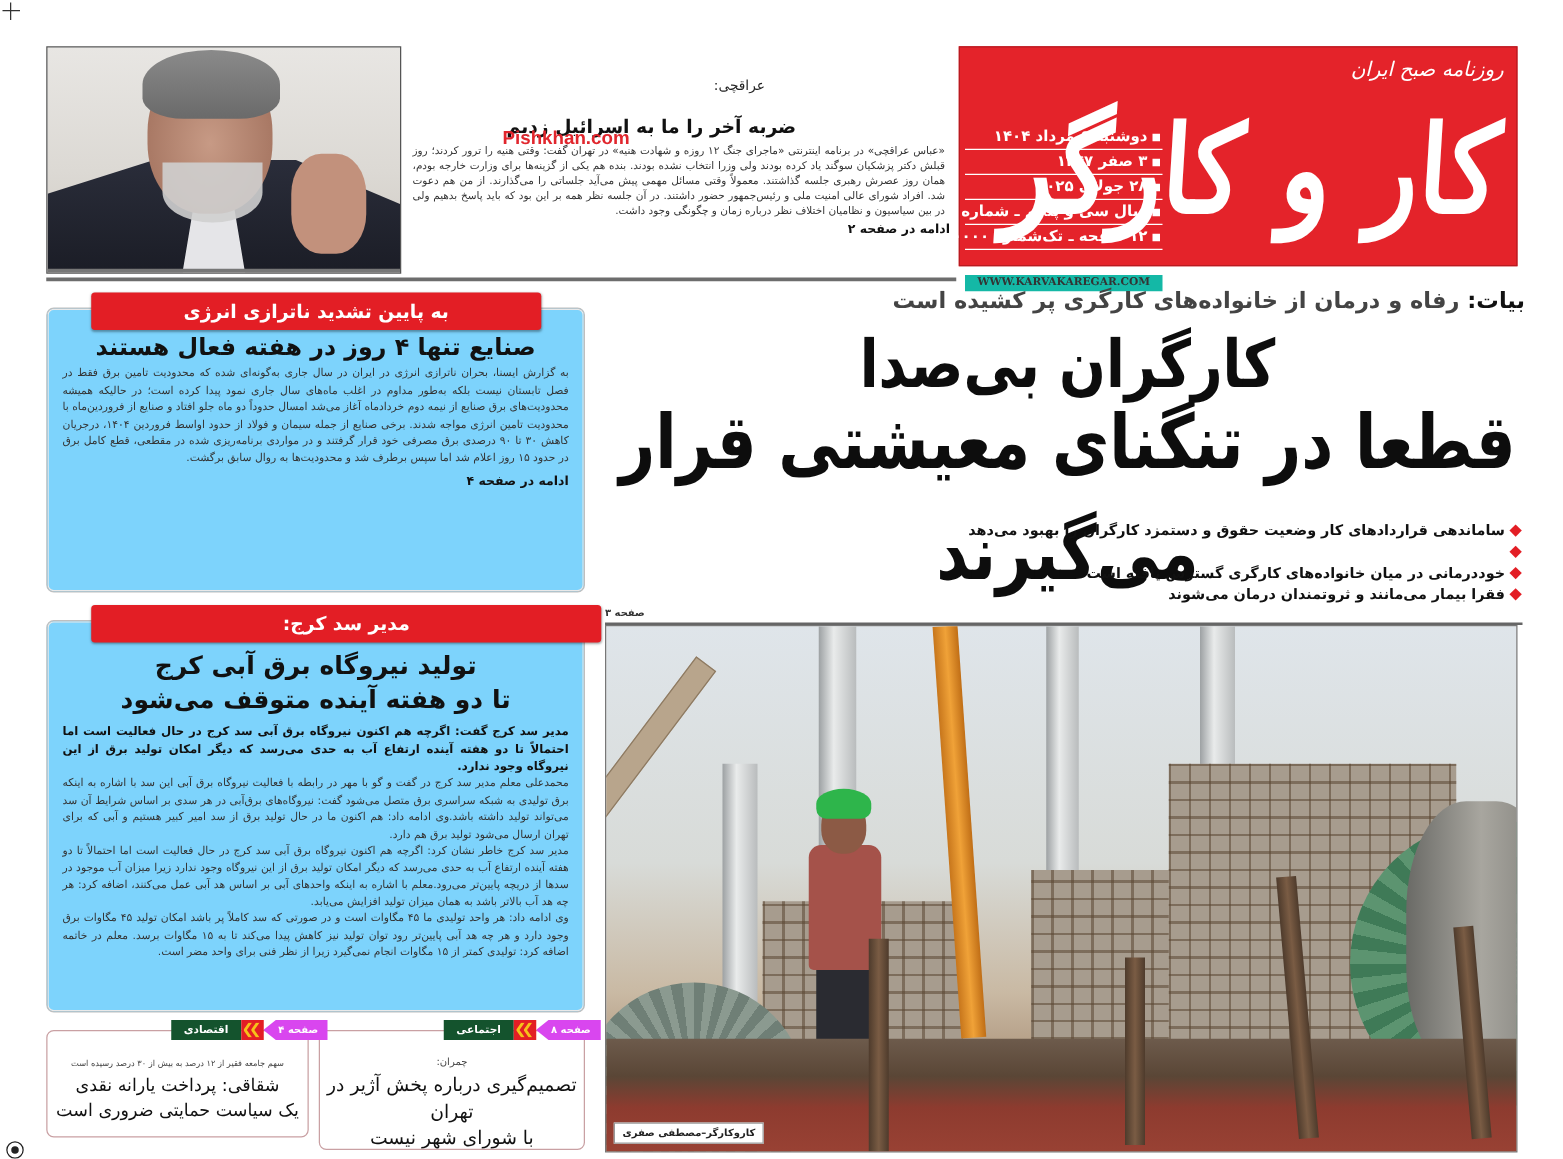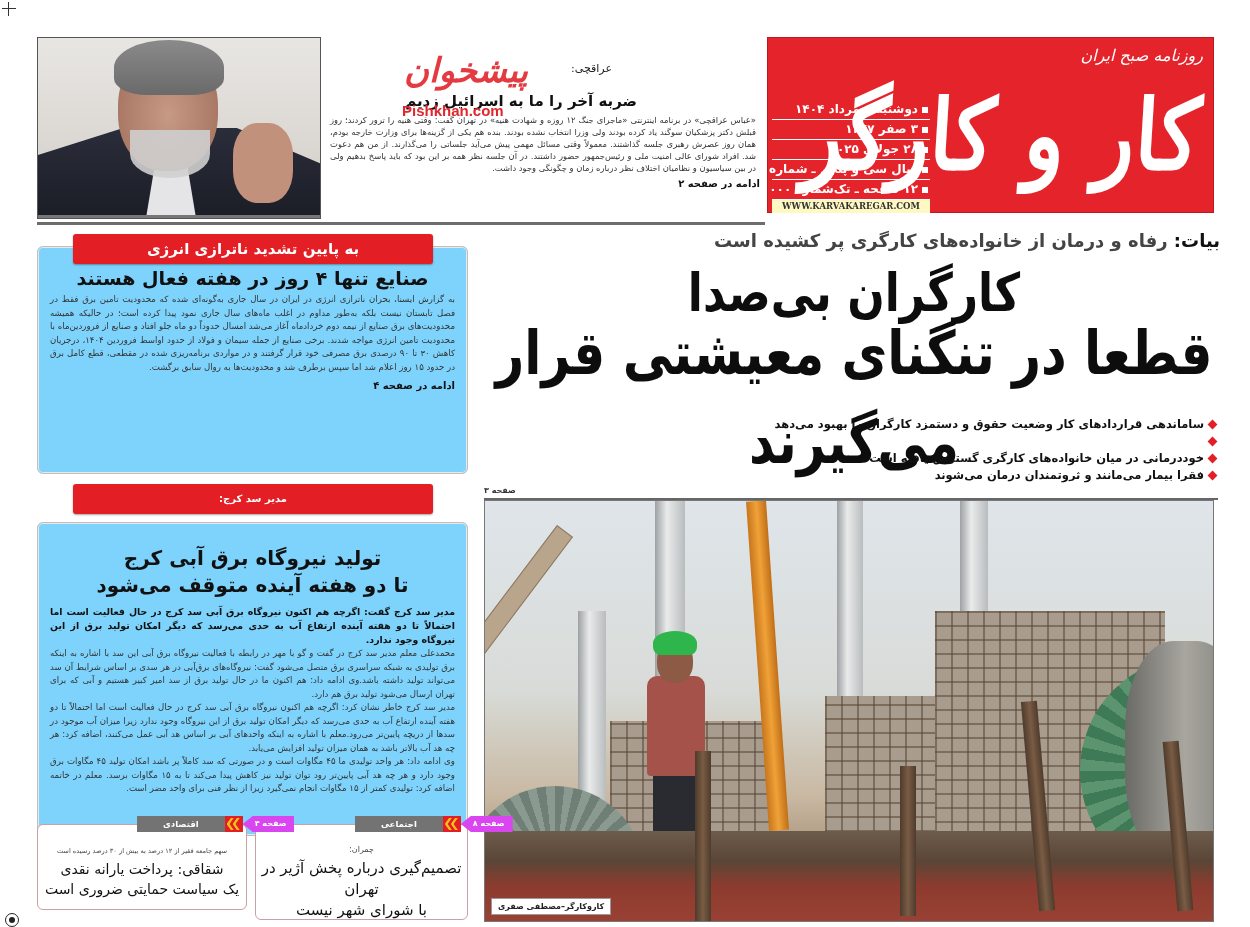--- a/index.html
+++ b/index.html
@@ -13,21 +13,21 @@
   .reg-mark::before { content: ""; position: absolute; left: 3px; top: 3px; width: 6px; height: 6px; background: #222; border-radius: 50%; }
 
   
   .masthead { position: absolute; left: 767px; top: 37px; width: 447px; height: 176px; background: #e4232a; border: 1px solid #b81a20; }
   .masthead .tagline { position: absolute; right: 10px; top: 8px; color: #fff; font-family: "DejaVu Serif", serif; font-style: italic; font-size: 16px; }
   .masthead .logo { position: absolute; right: 12px; top: 28px; color: #fff; font-family: "DejaVu Serif", serif; font-weight: bold; font-size: 84px; line-height: 140px; letter-spacing: -2px; transform: scaleY(1.15) skewX(-4deg); transform-origin: right center; }
   .masthead .info { position: absolute; left: 4px; top: 62px; width: 158px; }
   .masthead .info-row { color: #fff; font-weight: bold; font-size: 12px; line-height: 19px; padding-right: 2px; border-bottom: 1px solid #fff; white-space: nowrap; direction: rtl; text-align: right; }
   .masthead .info-row:last-of-type { border-bottom: none; }
   .masthead .info-row .sq { display: inline-block; width: 6px; height: 6px; background: #fff; margin-left: 4px; vertical-align: middle; }
-  .masthead .site { margin-top: 0; background: #fef9c3; color: #333; font-family: "DejaVu Serif", serif; font-size: 8.5px; font-weight: bold; text-align: center; line-height: 13px; direction: ltr; }
+  .masthead .site { margin-top: 20px; background: #14b8a6; color: #333; font-family: "DejaVu Serif", serif; font-size: 8.5px; font-weight: bold; text-align: center; line-height: 13px; direction: ltr; }
 
   
   .top-photo { position: absolute; left: 37px; top: 37px; width: 284px; height: 182px; border: 1px solid #555; overflow: hidden;
     background: linear-gradient(180deg, #e8e6e3 0%, #dcd9d4 55%, #cfc9c2 100%); }
   .top-photo .suit { position: absolute; left: 0; bottom: 0; width: 284px; height: 90px; background: linear-gradient(180deg,#2a2d3a,#1b1d26); clip-path: polygon(0 30%, 30% 0, 70% 0, 100% 40%, 100% 100%, 0 100%); }
   .top-photo .shirt { position: absolute; left: 108px; bottom: 0; width: 50px; height: 60px; background: #e5e5e8; clip-path: polygon(20% 0, 80% 0, 100% 100%, 0 100%); }
   .top-photo .head { position: absolute; left: 80px; top: 8px; width: 100px; height: 125px; border-radius: 48% 48% 45% 45%; background: radial-gradient(ellipse at 50% 55%, #c79a85 0%, #a97965 70%, #8f6452 100%); }
   .top-photo .hair { position: absolute; left: 76px; top: 2px; width: 110px; height: 55px; border-radius: 50% 50% 30% 30%; background: linear-gradient(180deg, #8a8a8a, #6a6a6a); }
   .top-photo .beard { position: absolute; left: 92px; top: 92px; width: 80px; height: 48px; border-radius: 0 0 50% 50%; background: #cfcfcf; opacity: 0.9; }
   .top-photo .hand { position: absolute; left: 195px; top: 85px; width: 60px; height: 80px; border-radius: 40%; background: #c2917c; }
@@ -81,21 +81,21 @@
   .mp-spool-l { position: absolute; left: -20px; top: 285px; width: 180px; height: 180px; border-radius: 50%; background: repeating-conic-gradient(#6f7f76 0 6deg, #8b9a90 6deg 12deg); }
   .mp-spool-r { position: absolute; left: 595px; top: 155px; width: 230px; height: 230px; border-radius: 50%; background: repeating-conic-gradient(#3f7a57 0 6deg, #5c9470 6deg 12deg); }
   .mp-drum { position: absolute; left: 640px; top: 140px; width: 120px; height: 220px; border-radius: 40%; background: linear-gradient(90deg, #6a6a66, #a8a69f 50%, #7c7b76); }
   .mp-flatbed { position: absolute; left: 0; top: 330px; width: 730px; height: 100px; background: linear-gradient(180deg, #6d5b4c 0%, #5a4636 30%, #8d3b2f 55%, #9c4335 100%); }
   .mp-post { position: absolute; width: 16px; background: linear-gradient(90deg,#4e3b2c,#7a5c44,#4e3b2c); }
   .mp-caption { position: absolute; left: 6px; bottom: 6px; background: #fff; border: 1px solid #999; font-size: 8px; font-weight: bold; padding: 3px 6px; color: #222; }
 
   
   .teaser { position: absolute; border: 1px solid #c9a0a3; border-radius: 6px; background: #fff; }
   .tag { position: absolute; height: 16px; display: flex; flex-direction: row; align-items: stretch; }
-  .tag .cat { background: #737373; color: #fff; font-size: 8.5px; font-weight: bold; padding: 0 26px; line-height: 16px; }
+  .tag .cat { background: #14532d; color: #fff; font-size: 8.5px; font-weight: bold; padding: 0 10px; line-height: 16px; }
   .tag .chev { width: 18px; background: #e31e25; position: relative; }
   .tag .chev::before, .tag .chev::after { content: ""; position: absolute; top: 2px; width: 7px; height: 12px; background: #f6c119; clip-path: polygon(100% 0, 40% 50%, 100% 100%, 60% 100%, 0 50%, 60% 0); }
   .tag .chev::before { left: 2px; }
   .tag .chev::after { left: 8px; }
   .tag .pg { background: #d946ef; color: #fff; font-size: 8px; font-weight: bold; padding: 0 8px 0 12px; line-height: 16px; clip-path: polygon(0 50%, 10px 0, 100% 0, 100% 100%, 10px 100%); }
   .teaser .kick { font-size: 8px; color: #444; text-align: center; }
   .teaser .thead { font-size: 15px; line-height: 21px; text-align: center; color: #111; }
 </style>
 </head>
 <body>
@@ -126,48 +126,47 @@
 </div>
 
 <div class="top-story">
   <div class="kicker">عراقچی:</div>
   <div class="headline">ضربه آخر را ما به اسرائیل زدیم</div>
   <div class="body">«عباس عراقچی» در برنامه اینترنتی «ماجرای جنگ ۱۲ روزه و شهادت هنیه» در تهران گفت: وقتی هنیه را ترور کردند؛ روز قبلش دکتر پزشکیان سوگند یاد کرده بودند ولی وزرا انتخاب نشده بودند. بنده هم یکی از گزینه‌ها برای وزارت خارجه بودم، همان روز عصرش رهبری جلسه گذاشتند. معمولاً وقتی مسائل مهمی پیش می‌آید جلساتی را می‌گذارند. از من هم دعوت شد. افراد شورای عالی امنیت ملی و رئیس‌جمهور حضور داشتند. در آن جلسه نظر همه بر این بود که باید پاسخ بدهیم ولی در بین سیاسیون و نظامیان اختلاف نظر درباره زمان و چگونگی وجود داشت.</div>
   <div class="more">ادامه در صفحه ۲</div>
 </div>
 
 <div class="watermark">
-  <div class="wm-fa">پیشخوان</div>
   <div class="wm-en">Pishkhan.com</div>
 </div>
 
 <div class="rule" style="left:37px; top:222px; width:728px;"></div>
 
 <div class="box" style="left:37px; top:246px; width:431px; height:228px;">
   <div style="padding: 16px 12px 0 12px;">
     <div class="title" style="font-size:19px; line-height:30px;">صنایع تنها ۴ روز در هفته فعال هستند</div>
     <div class="text">به گزارش ایسنا، بحران ناترازی انرژی در ایران در سال جاری به‌گونه‌ای شده که محدودیت تامین برق فقط در فصل تابستان نیست بلکه به‌طور مداوم در اغلب ماه‌های سال جاری نمود پیدا کرده است؛ در حالیکه همیشه محدودیت‌های برق صنایع از نیمه دوم خردادماه آغاز می‌شد امسال حدوداً دو ماه جلو افتاد و صنایع از فروردین‌ماه با محدودیت تامین انرژی مواجه شدند. برخی صنایع از جمله سیمان و فولاد از حدود اواسط فروردین ۱۴۰۴، درجریان کاهش ۳۰ تا ۹۰ درصدی برق مصرفی خود قرار گرفتند و در مواردی برنامه‌ریزی شده در مقطعی، قطع کامل برق در حدود ۱۵ روز اعلام شد اما سپس برطرف شد و محدودیت‌ها به روال سابق برگشت.</div>
     <div class="more">ادامه در صفحه ۴</div>
   </div>
 </div>
 <div class="box-banner" style="left:73px; top:234px; width:360px; height:30px; line-height:30px; font-size:15px;">به پایین تشدید ناترازی انرژی</div>
 
-<div class="box" style="left:37px; top:522px; width:431px; height:314px;">
+<div class="box" style="left:37px; top:496px; width:431px; height:314px;">
   <div style="padding: 22px 12px 0 12px;">
     <div class="title" style="font-size:20px; line-height:27px;">
       <div>تولید نیروگاه برق آبی کرج</div>
       <div>تا دو هفته آینده متوقف می‌شود</div>
     </div>
     <div class="lead" style="margin-top:6px;">مدیر سد کرج گفت: اگرچه هم اکنون نیروگاه برق آبی سد کرج در حال فعالیت است اما احتمالاً تا دو هفته آینده ارتفاع آب به حدی می‌رسد که دیگر امکان تولید برق از این نیروگاه وجود ندارد.</div>
     <div class="text">محمدعلی معلم مدیر سد کرج در گفت و گو با مهر در رابطه با فعالیت نیروگاه برق آبی این سد با اشاره به اینکه برق تولیدی به شبکه سراسری برق متصل می‌شود گفت: نیروگاه‌های برق‌آبی در هر سدی بر اساس شرایط آن سد می‌تواند تولید داشته باشد.وی ادامه داد: هم اکنون ما در حال تولید برق از سد امیر کبیر هستیم و آبی که برای تهران ارسال می‌شود تولید برق هم دارد.</div>
     <div class="text">مدیر سد کرج خاطر نشان کرد: اگرچه هم اکنون نیروگاه برق آبی سد کرج در حال فعالیت است اما احتمالاً تا دو هفته آینده ارتفاع آب به حدی می‌رسد که دیگر امکان تولید برق از این نیروگاه وجود ندارد زیرا میزان آب موجود در سدها از دریچه پایین‌تر می‌رود.معلم با اشاره به اینکه واحدهای آبی بر اساس هد آبی عمل می‌کنند، اضافه کرد: هر چه هد آب بالاتر باشد به همان میزان تولید افزایش می‌یابد.</div>
     <div class="text">وی ادامه داد: هر واحد تولیدی ما ۴۵ مگاوات است و در صورتی که سد کاملاً پر باشد امکان تولید ۴۵ مگاوات برق وجود دارد و هر چه هد آبی پایین‌تر رود توان تولید نیز کاهش پیدا می‌کند تا به ۱۵ مگاوات برسد. معلم در خاتمه اضافه کرد: تولیدی کمتر از ۱۵ مگاوات انجام نمی‌گیرد زیرا از نظر فنی برای واحد مضر است.</div>
   </div>
 </div>
-<div class="box-banner" style="left:73px; top:484px; width:360px; height:30px; line-height:30px; font-size:10px;">مدیر سد کرج:</div>
+<div class="box-banner" style="left:73px; top:484px; width:408px; height:30px; line-height:30px; font-size:15px;">مدیر سد کرج:</div>
 
 <div class="supra">
   <span class="who">بیات:</span><span> رفاه و درمان از خانواده‌های کارگری پر کشیده است</span>
 </div>
 <div class="main-head">
   <span class="l1">کارگران بی‌صدا</span>
   <span class="l2">قطعا در تنگنای معیشتی قرار می‌گیرند</span>
 </div>
 <ul class="bullets">
   <li><span class="dia"></span><span>ساماندهی قراردادهای کار وضعیت حقوق و دستمزد کارگران را بهبود می‌دهد</span></li>

